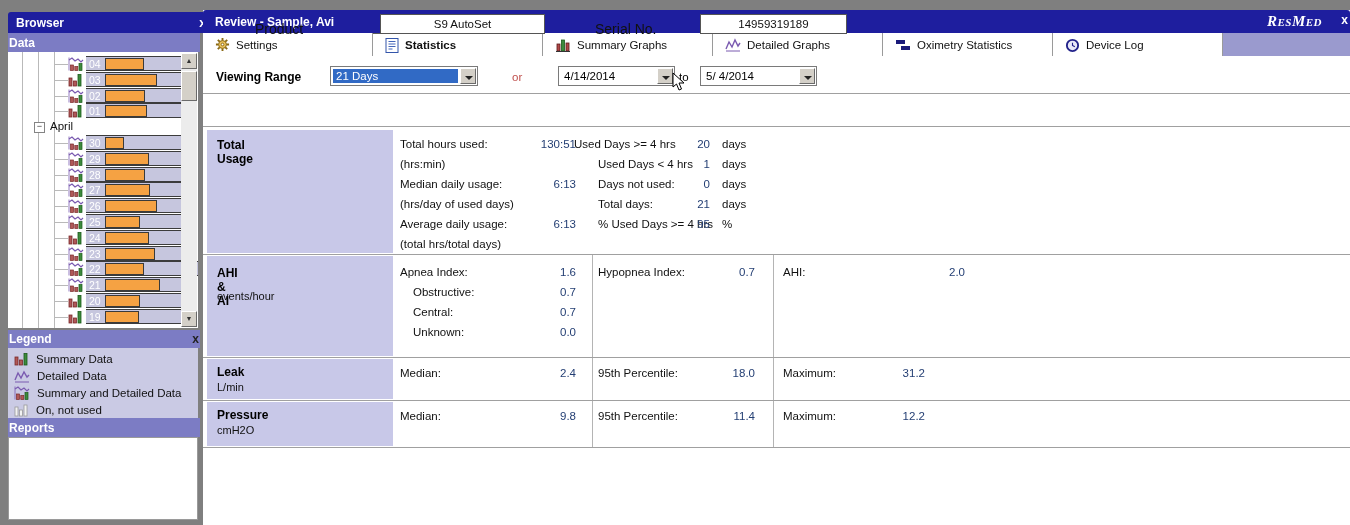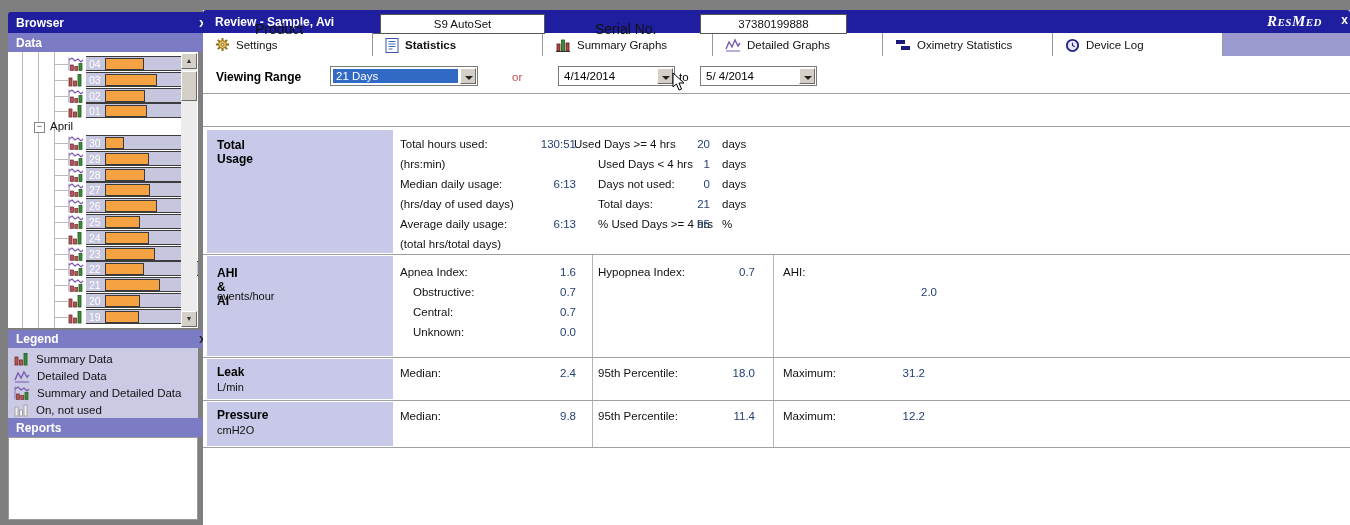--- a/index.html
+++ b/index.html
@@ -5,21 +5,21 @@
   html,body{margin:0;padding:0;}
   body{font-family:"Liberation Sans","DejaVu Sans",sans-serif;background:#7f7f7f;}
   #stage{position:relative;width:1350px;height:525px;background:#7f7f7f;overflow:hidden;}
   .abs{position:absolute;}
 
   
   #dock{left:8px;top:12px;width:188px;height:508px;background:#7f7f7f;border-radius:27px;}
   .panel-titlebar{background:#1e1e9e;color:#fff;font-weight:bold;font-size:12px;
     display:flex;align-items:center;justify-content:space-between;padding:0 8px;border-radius:3px 3px 0 0;}
   .sub-header{background:#7c7cc4;color:#fff;font-weight:bold;font-size:12px;
-    display:flex;align-items:center;justify-content:space-between;padding:0 8px;}
+    display:flex;align-items:center;justify-content:space-between;padding:0 1px;}
   .close-x{font-weight:bold;cursor:default;}
   #tree{left:0;top:40px;width:190px;height:276px;background:#fff;overflow:hidden;}
   .tree-guide{position:absolute;width:1px;background:#b9b9b9;top:0;bottom:0;}
   .tree-row{position:absolute;left:0;height:16px;width:100%;}
   .tree-connector{position:absolute;height:1px;background:#b9b9b9;top:8px;}
   .tree-icon{position:absolute;top:1px;width:17px;height:14px;}
   .tree-bar-bg{position:absolute;left:78px;right:17px;top:0;height:15px;background:#c6c6de;
     border-top:1px solid #3c3c3c;border-bottom:1px solid #3c3c3c;box-sizing:border-box;}
   .tree-num{position:absolute;left:81px;top:2px;font-size:10.5px;color:#fff;}
   .tree-usage-bar{position:absolute;left:97px;top:2px;height:10px;background:#f5a243;border:1px solid #3a3a3a;}
@@ -497,21 +497,21 @@
     </div>
 
     <div class="hline" style="top:83px;"></div>
 
     <span class="prod-label" style="left:52px;">Product</span>
     <div class="prod-field" style="left:177px;width:165px;">
       <span>S9 AutoSet</span>
     </div>
     <span class="prod-label" style="left:392px;">Serial No.</span>
     <div class="prod-field" style="left:497px;width:147px;">
-      <span>37380199888</span>
+      <span>14959319189</span>
     </div>
 
     <div class="hline" style="top:116px;"></div>
 
     <svg id="cursor" class="abs" viewBox="0 0 14 20">
       <path d="M1 1 L1 15 L4.5 12 L7 18 L9.5 17 L7 11 L12 11 Z" fill="#fff" stroke="#000" stroke-width="1"></path>
     </svg>
   <div id="stats-table" style="position: absolute; left: 0px; top: 0px;">
         <div class="hline" style="top: 244px;"></div>
         <div class="sec-cell" style="top: 120px; height: 123px;"></div>
@@ -550,21 +550,21 @@
         <span class="stat-val" style="left: 303px; width: 70px; top: 256px;">1.6</span>
         <span class="stat-label" style="left: 210px; top: 276px;">Obstructive:</span>
         <span class="stat-val" style="left: 303px; width: 70px; top: 276px;">0.7</span>
         <span class="stat-label" style="left: 210px; top: 296px;">Central:</span>
         <span class="stat-val" style="left: 303px; width: 70px; top: 296px;">0.7</span>
         <span class="stat-label" style="left: 210px; top: 316px;">Unknown:</span>
         <span class="stat-val" style="left: 303px; width: 70px; top: 316px;">0.0</span>
         <span class="stat-label" style="left: 395px; top: 256px;">Hypopnea Index:</span>
         <span class="stat-val" style="left: 482px; width: 70px; top: 256px;">0.7</span>
         <span class="stat-label" style="left: 580px; top: 256px;">AHI:</span>
-        <span class="stat-val" style="left: 664px; width: 70px; top: 256px; margin-top: 20px;">2.0</span>
+        <span class="stat-val" style="left: 692px; width: 70px; top: 256px;">2.0</span>
         <div class="hline" style="top: 390px;"></div>
         <div class="sec-cell" style="top: 349px; height: 40px;"></div>
         <span class="sec-name" style="top: 355px;">Leak</span>
         <span class="sec-unit" style="top: 371px;">L/min</span>
         <div class="vdiv" style="left: 389px; top: 348px; height: 42px;"></div>
         <div class="vdiv" style="left: 570px; top: 348px; height: 42px;"></div>
         <span class="stat-label" style="left: 197px; top: 357px;">Median:</span>
         <span class="stat-val" style="left: 303px; width: 70px; top: 357px;">2.4</span>
         <span class="stat-label" style="left: 395px; top: 357px;">95th Percentile:</span>
         <span class="stat-val" style="left: 482px; width: 70px; top: 357px;">18.0</span>

